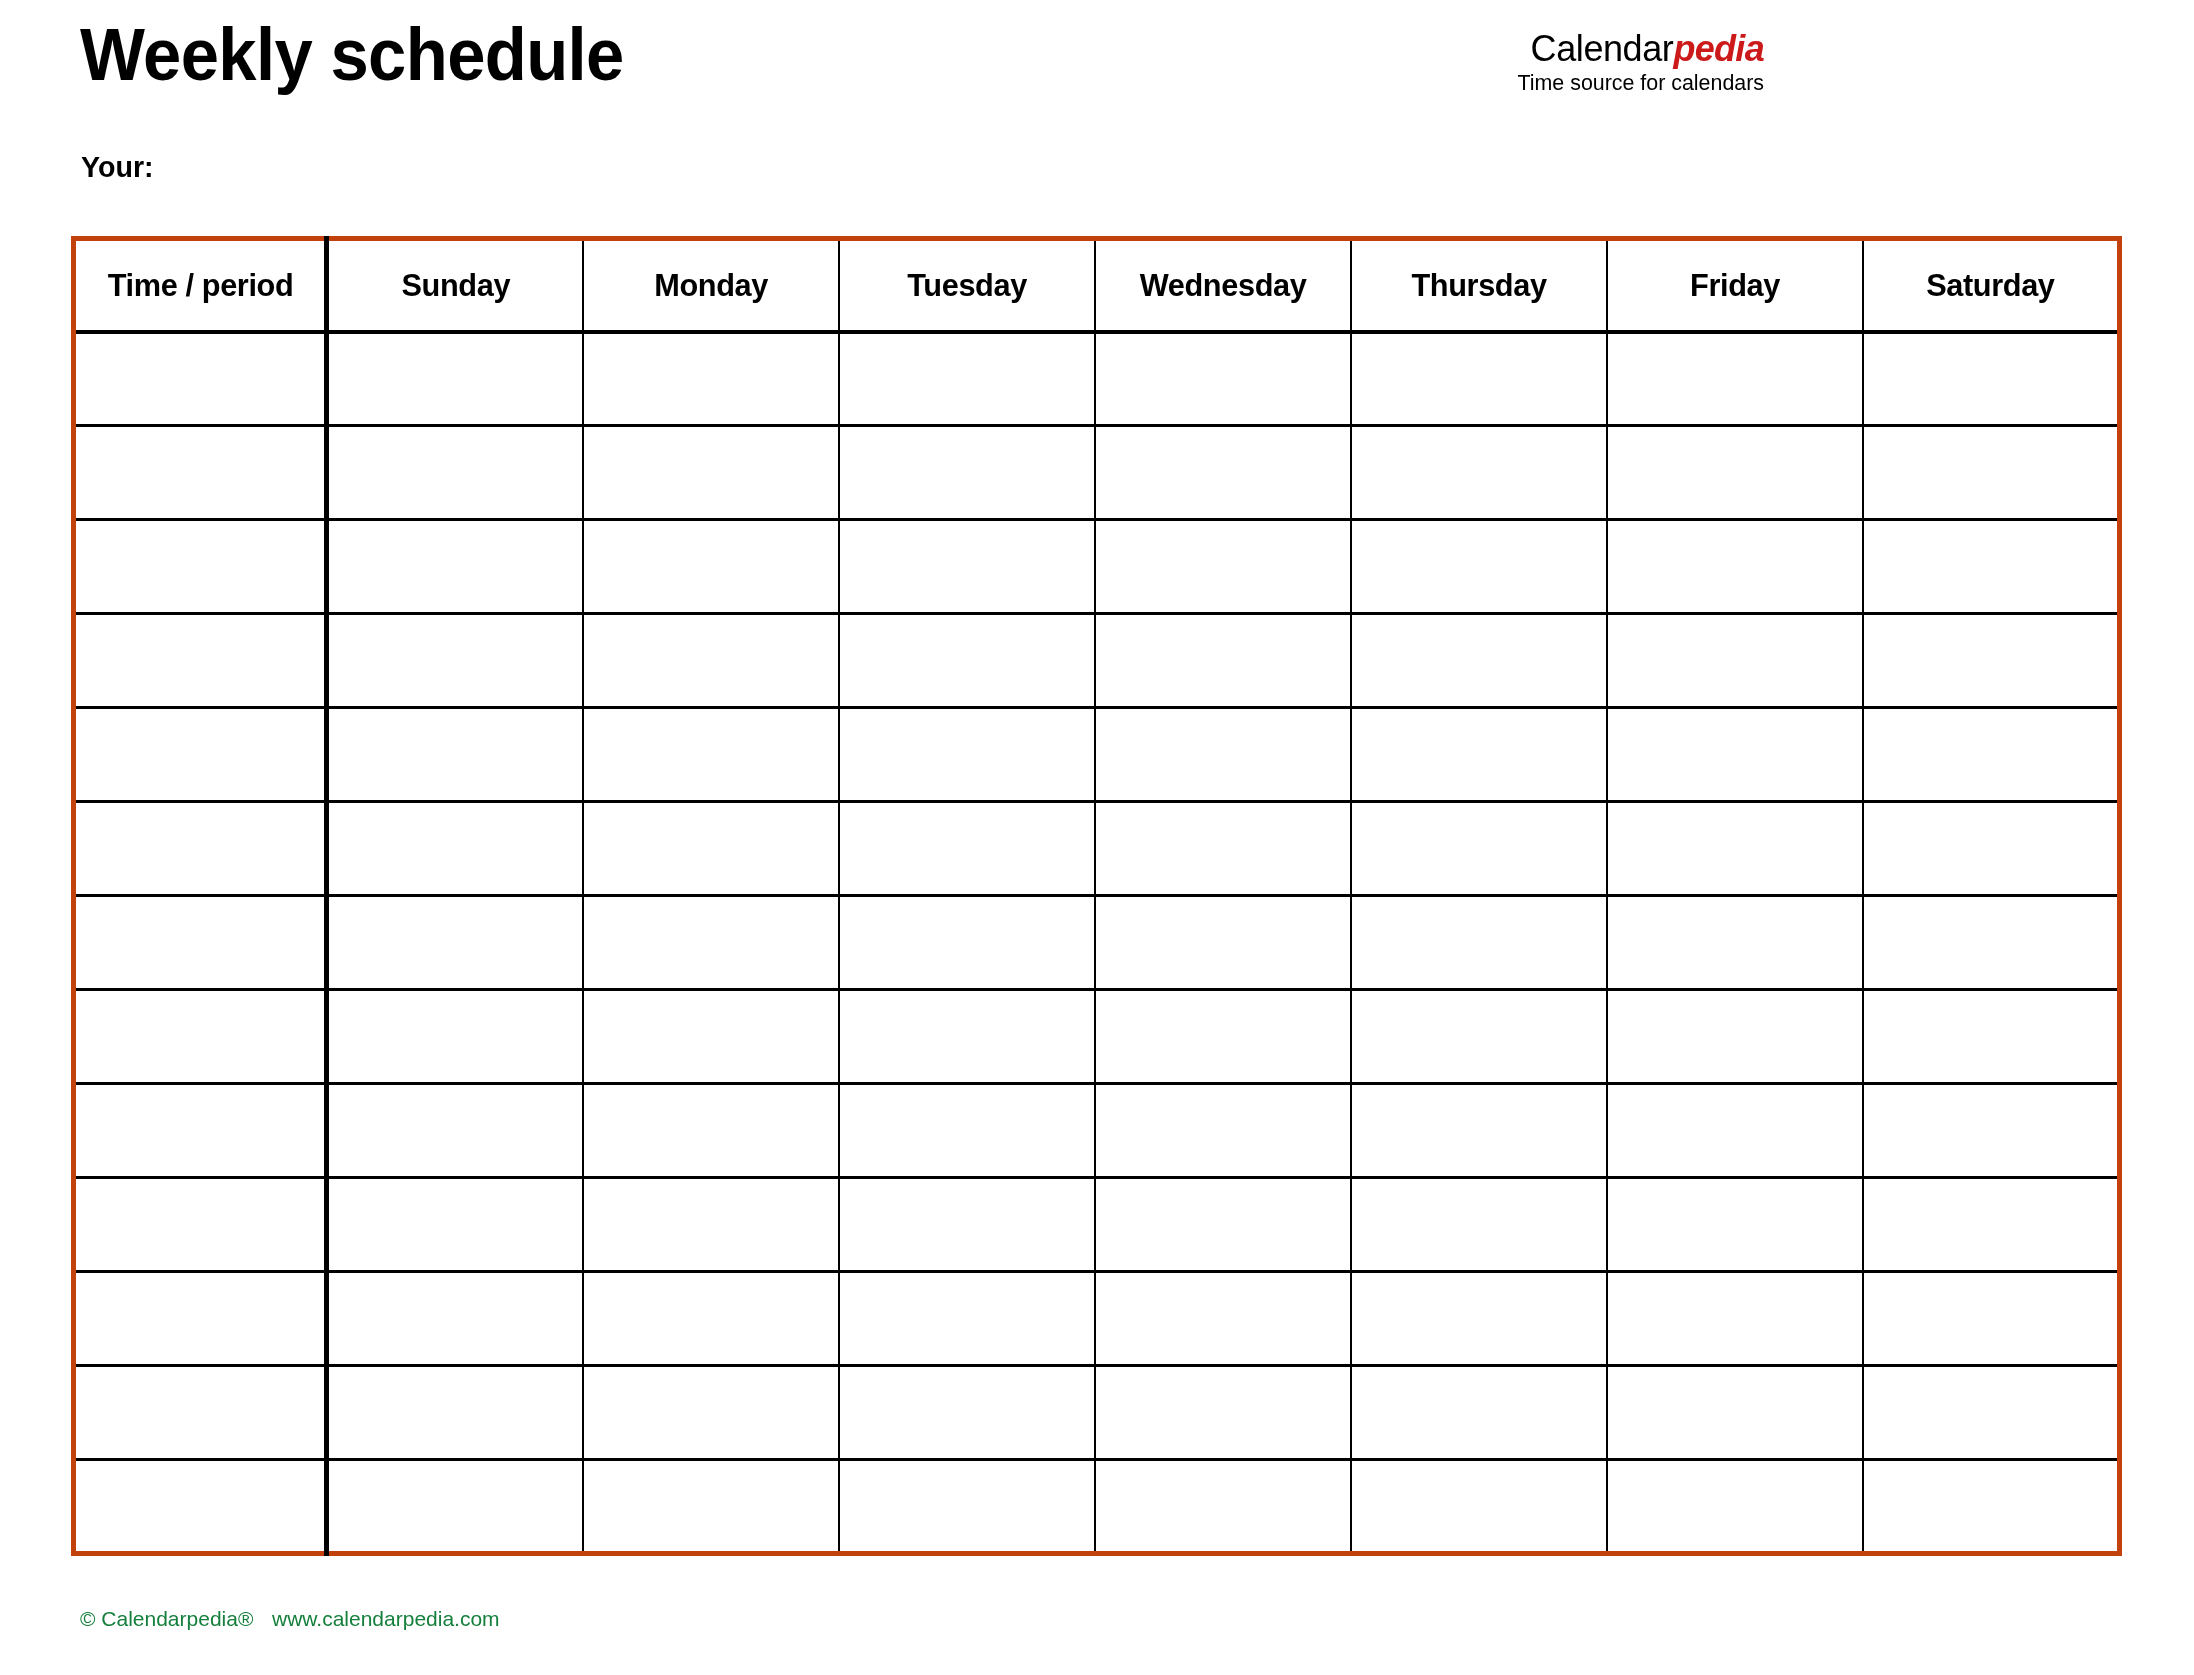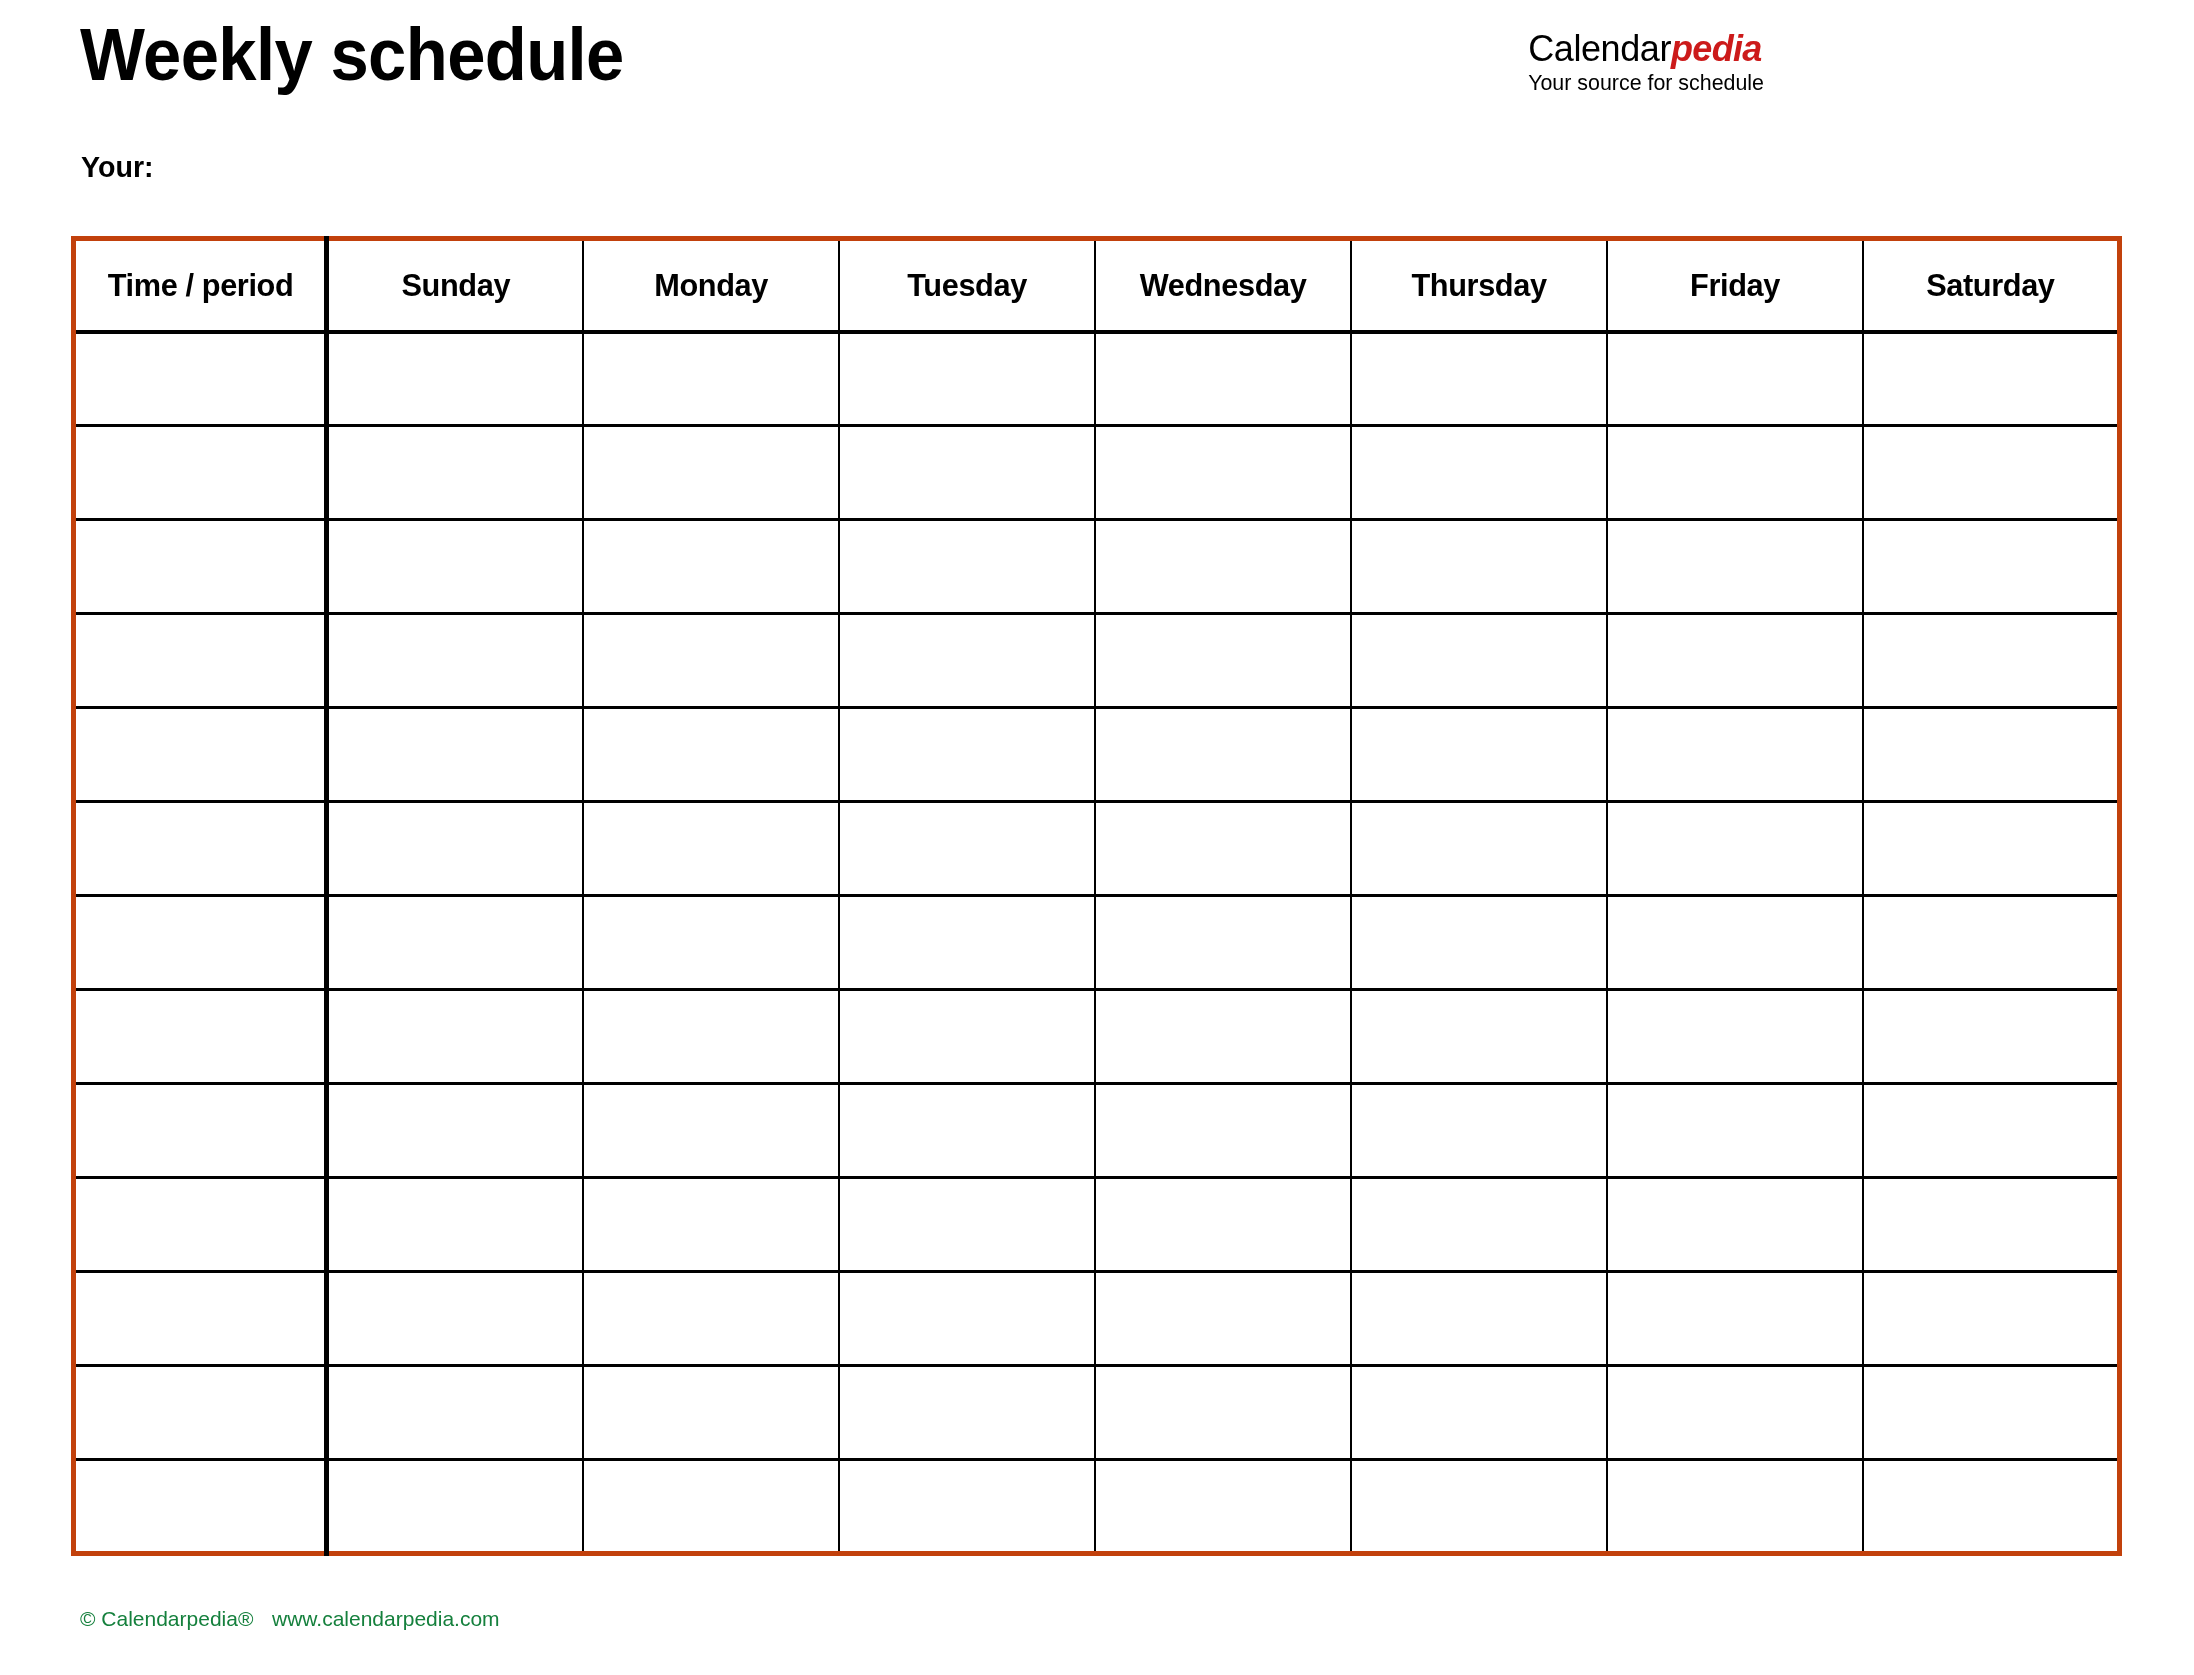--- a/index.html
+++ b/index.html
@@ -46,20 +46,21 @@
     font-weight: bold;
     letter-spacing: 0px;
     white-space: nowrap;
   }
 
   
   #brand {
     position: absolute;
     right: 69px;
     top: 31px;
+    text-align: right;
     white-space: nowrap;
   }
   #brand-wordmark {
     font-size: 36px;
     font-weight: normal;
     letter-spacing: -0.4px;
     line-height: 1.0;
     white-space: nowrap;
   }
   #brand-wordmark .brand-black {
@@ -160,21 +161,21 @@
 <div id="header-band">
 
   <div id="page-title">Weekly schedule</div>
 
   <div id="name-row">Your:</div>
 
   <div id="brand">
     <div id="brand-wordmark">
       <span class="brand-black">Calendar</span><span class="brand-red">pedia</span>
     </div>
-    <div id="brand-tagline">Your source for schedule</div>
+    <div id="brand-tagline">Time source for calendars</div>
   </div>
 
 </div>
 
 <div id="schedule-table-wrap">
   <table id="schedule-table">
     <colgroup>
       <col class="col-time">
       <col class="col-day">
       <col class="col-day">

